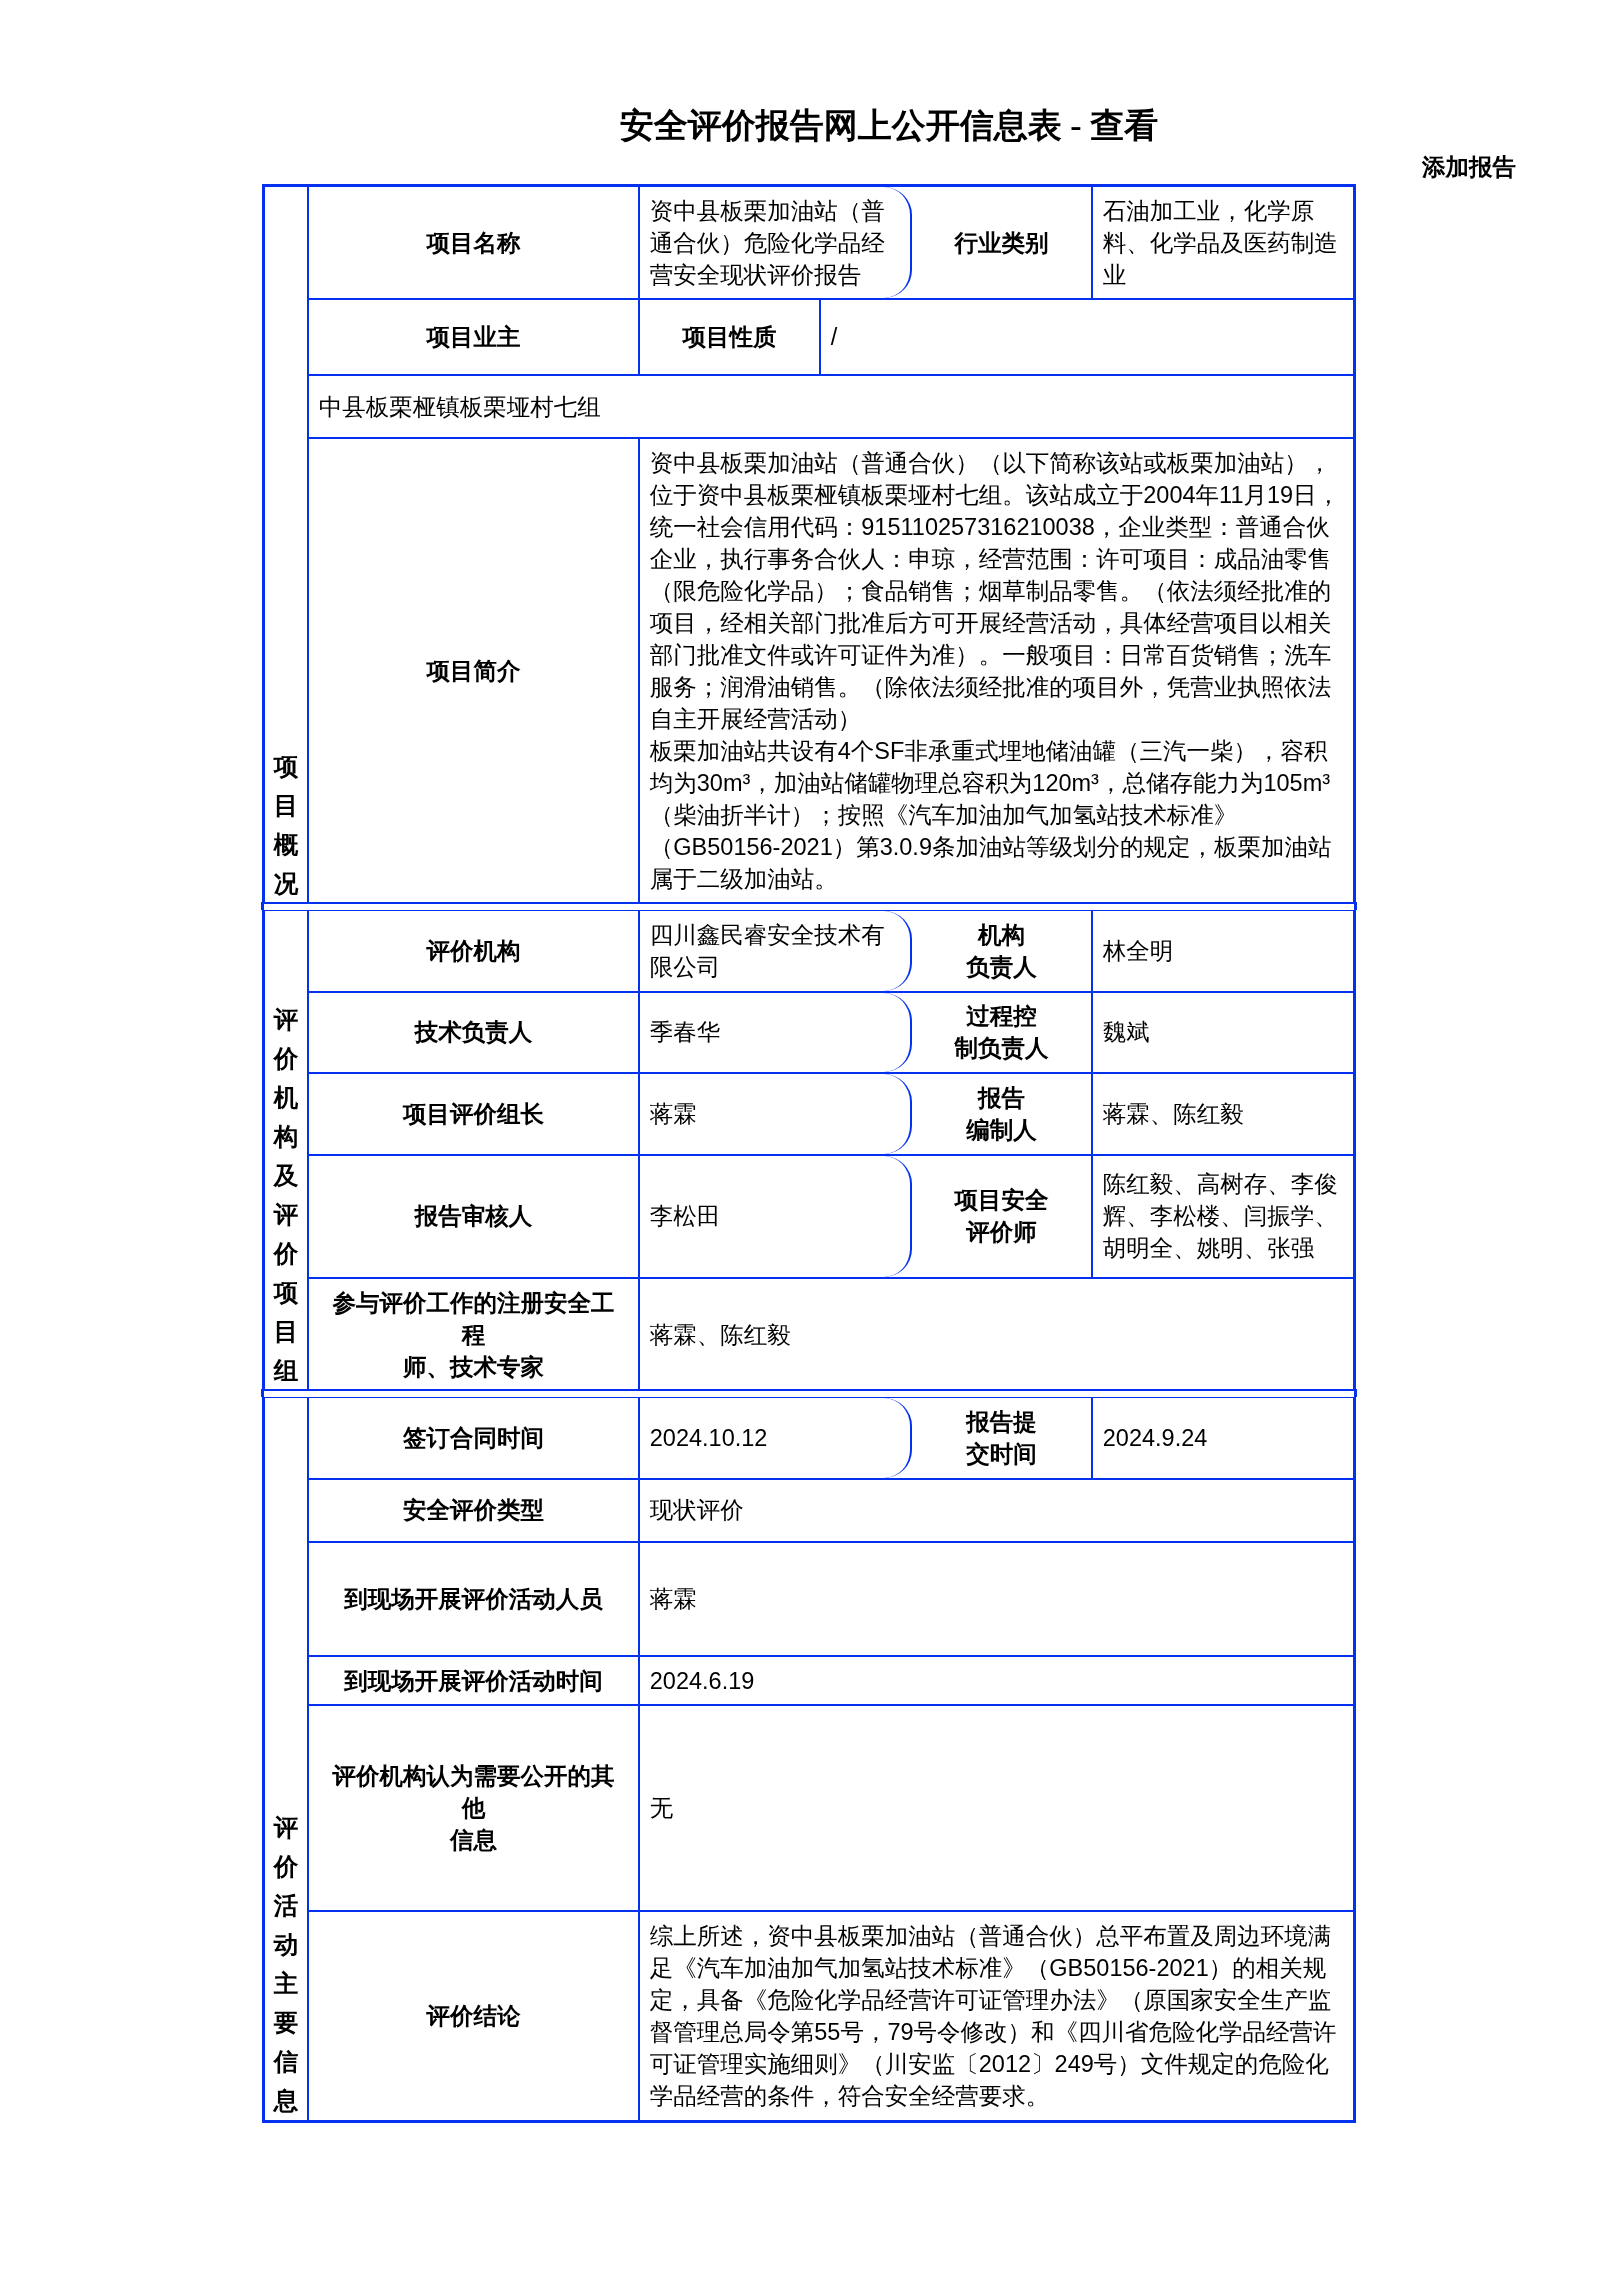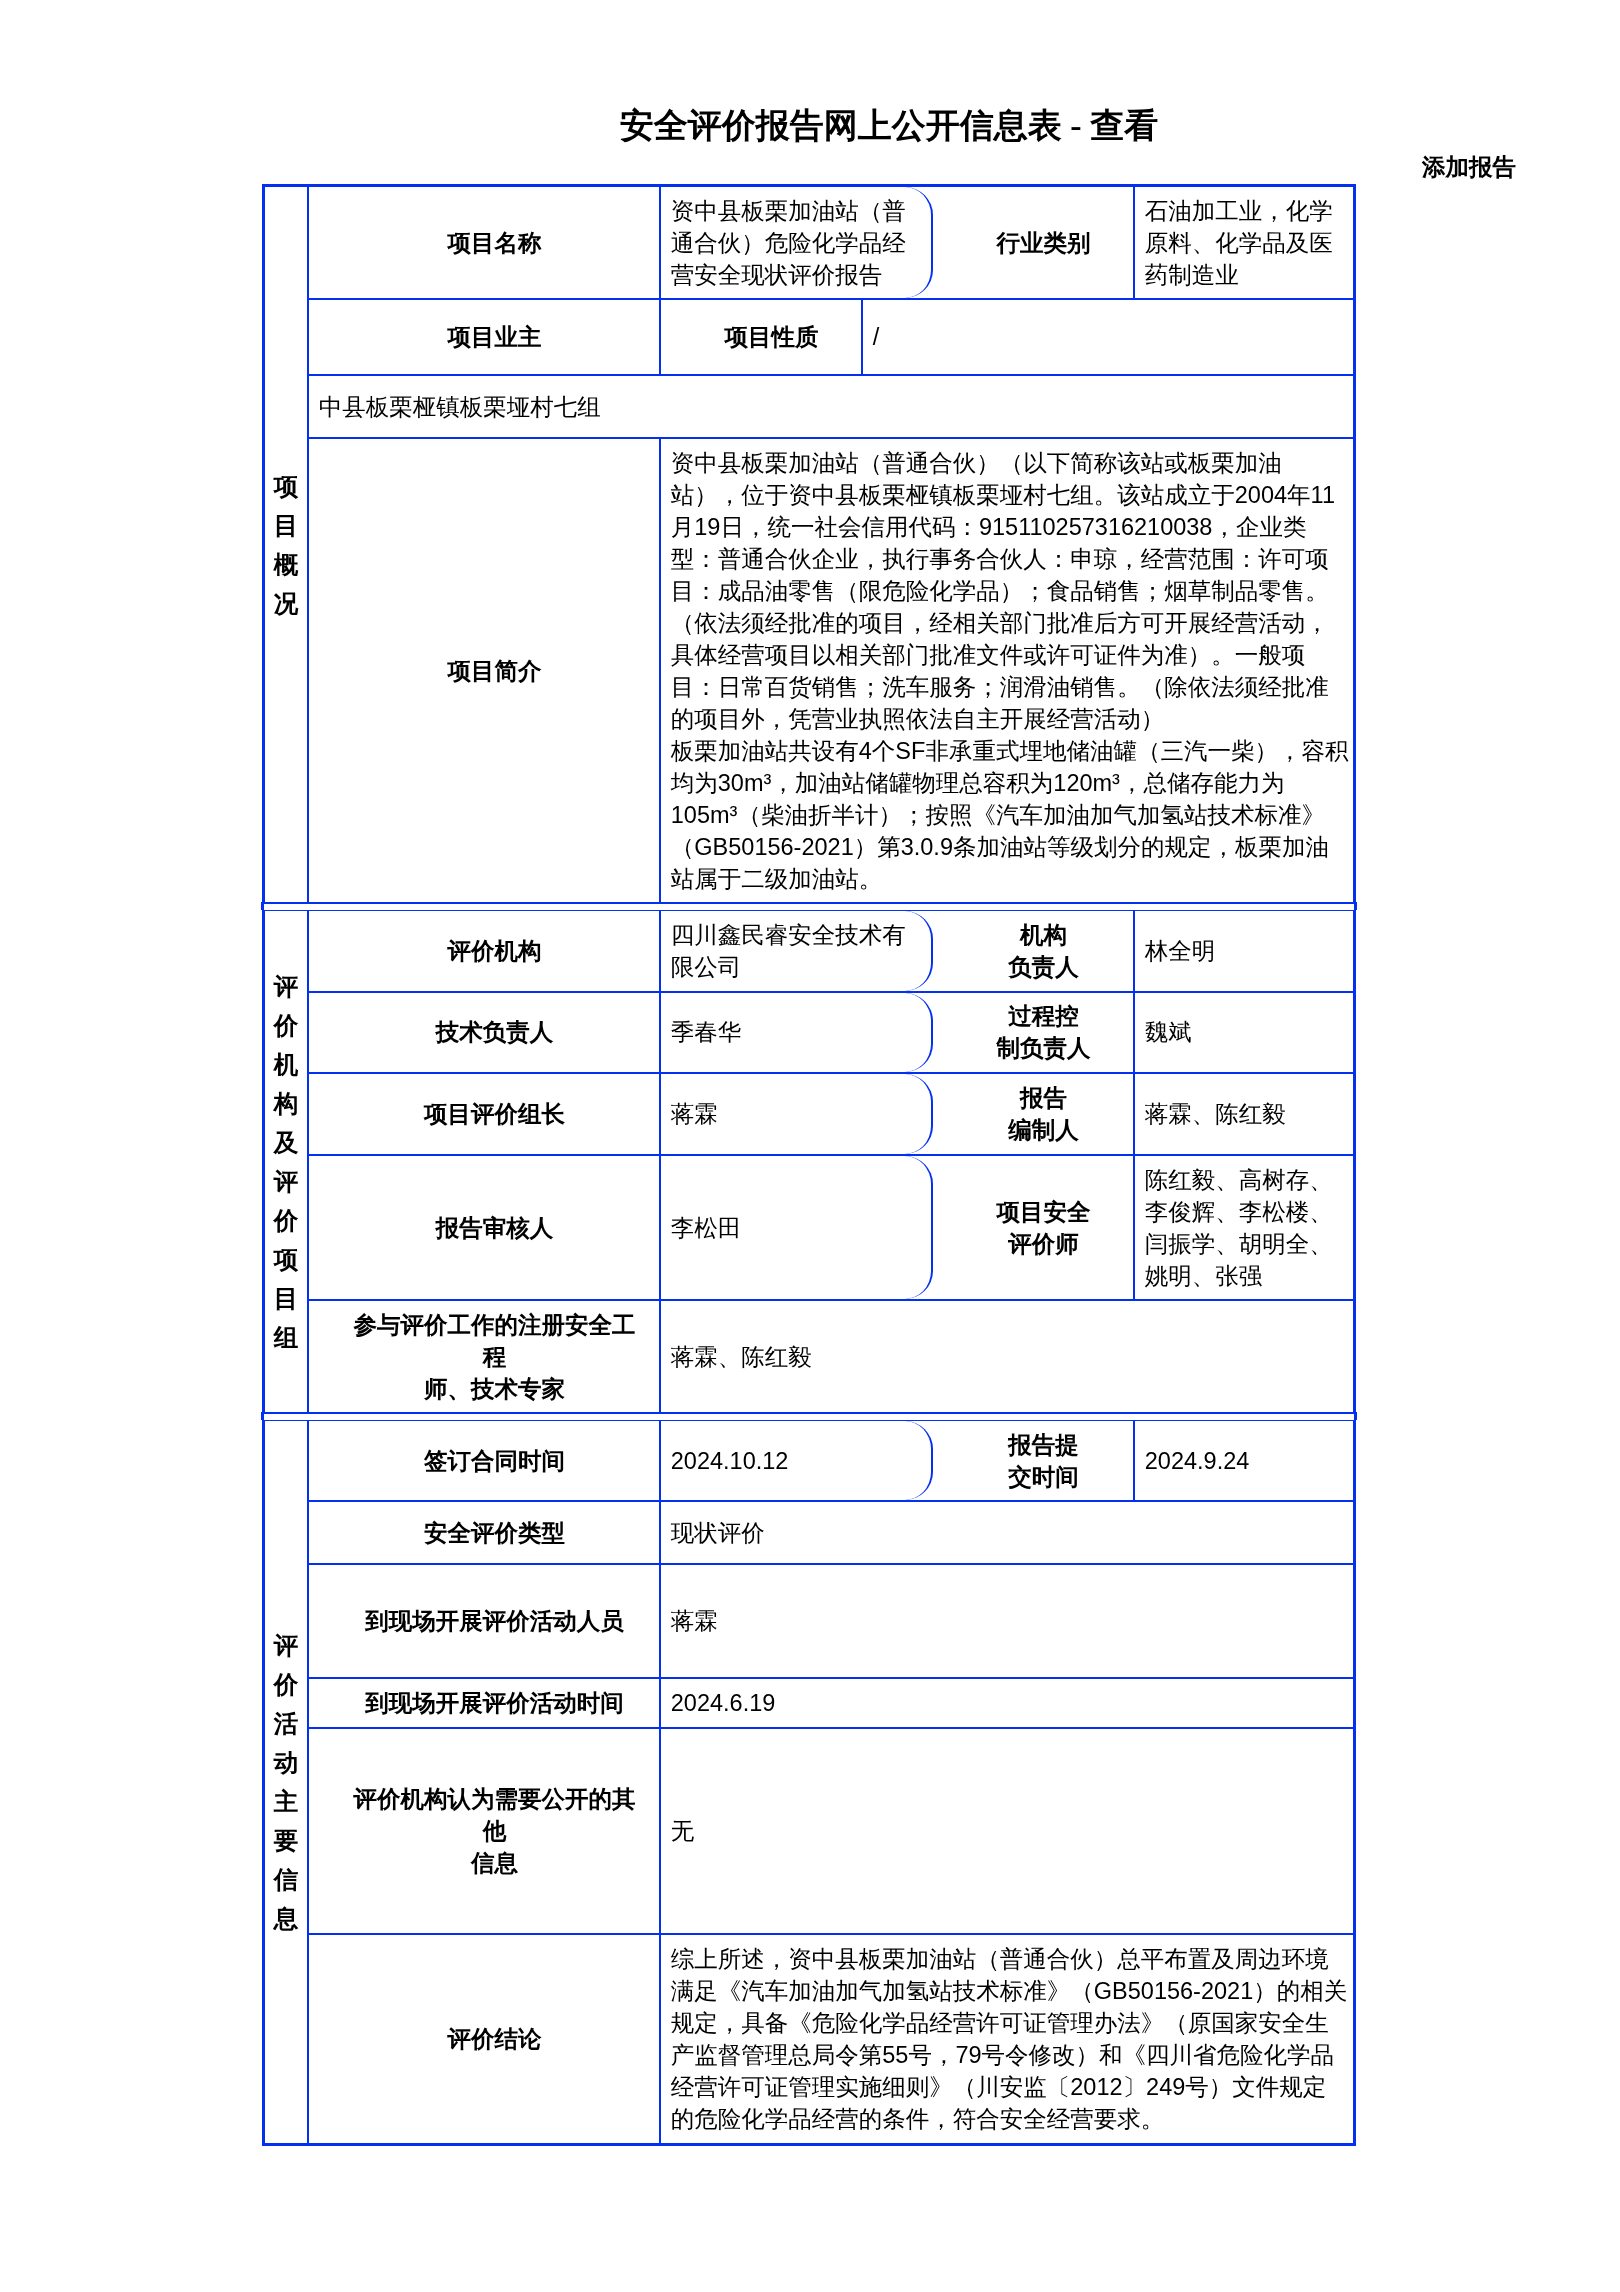--- a/index.html
+++ b/index.html
@@ -54,42 +54,41 @@
     content:"";
     position:absolute; left:-3.9px; right:-3.9px; top:-8.8px; height:5.9px;
     border-top:2.9px solid var(--blue);
     border-left:3.9px solid var(--blue);
     border-right:3.9px solid var(--blue);
     background:#fff;
   }
   .side{
     width:44px;
     border-right:2.9px solid var(--blue);
-    display:flex; align-items:center; justify-content:center;
+    display:flex; align-items:flex-end; justify-content:center;
     font-weight:700;
     font-size:24.5px;
   }
   .vtext{
     width:26.5px;
     text-align:center;
     line-height:39px;
     word-break:break-all;
   }
   .rows{ flex:1; display:flex; flex-direction:column; min-width:0; }
   .row{ display:flex; border-bottom:2.9px solid var(--blue); min-width:0; }
   .row:last-child{ border-bottom:none; }
   .lab{
     width:331px; flex:none;
     border-right:2.9px solid var(--blue);
     display:flex; align-items:center; justify-content:center;
     text-align:center;
     font-weight:700;
     padding:7.8px 13.7px;
     white-space:pre-line;
-    margin-left:21px;
   }
   .lab2{ width:181px; padding:7.8px 5.9px; }
   .val{
     flex:1; min-width:0;
     display:flex; align-items:center;
     padding:7.8px 3.9px 7.8px 9.8px;
     white-space:pre-line;
     text-align:left;
     border-radius:28px;
   }

